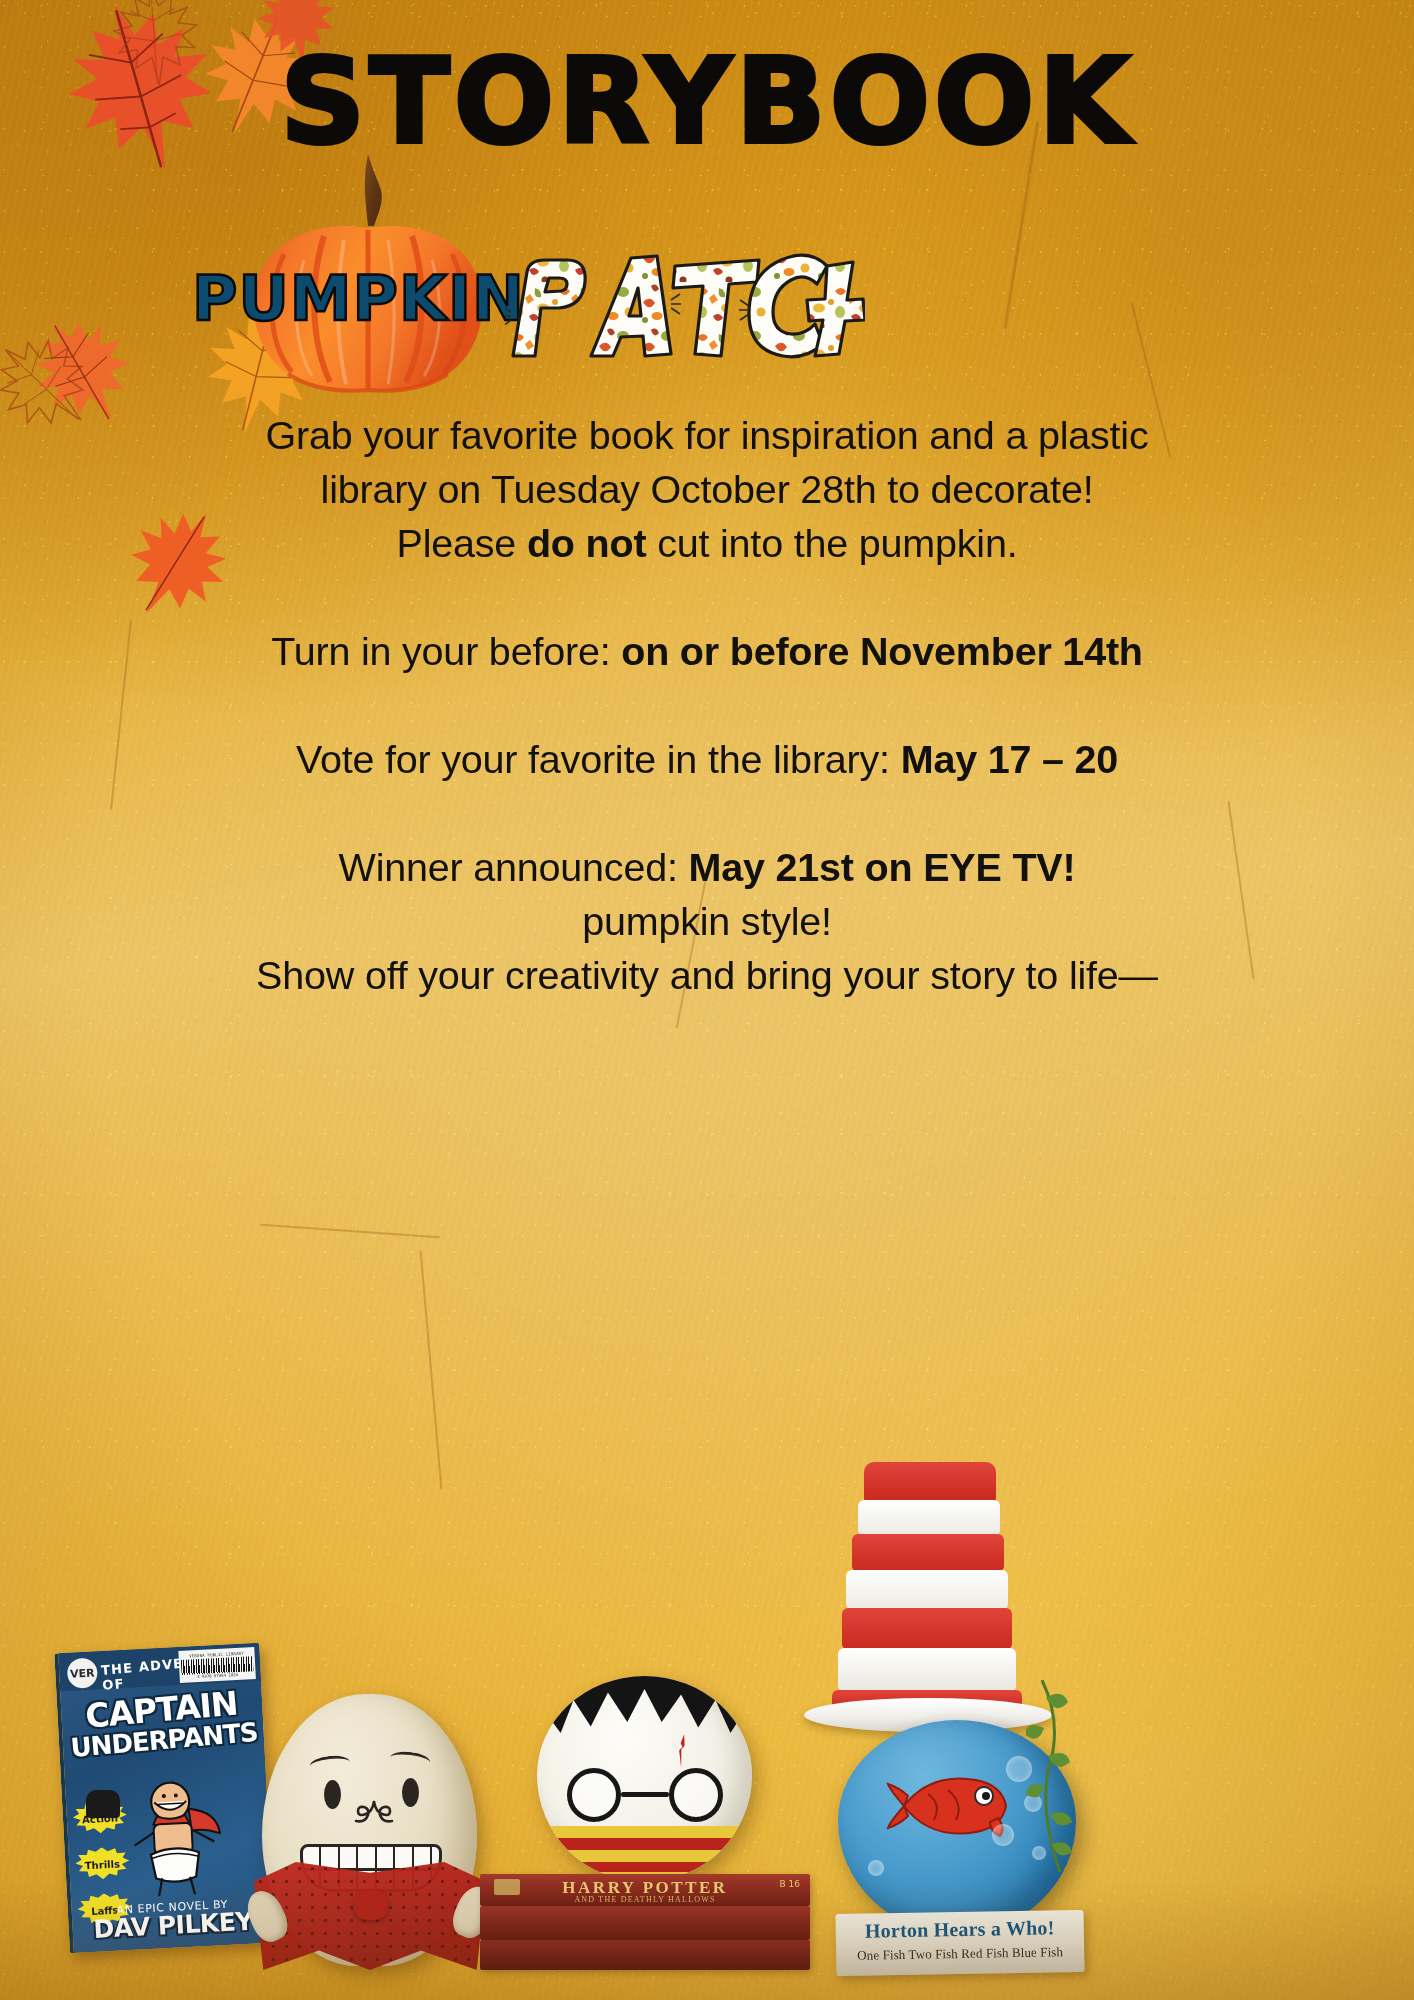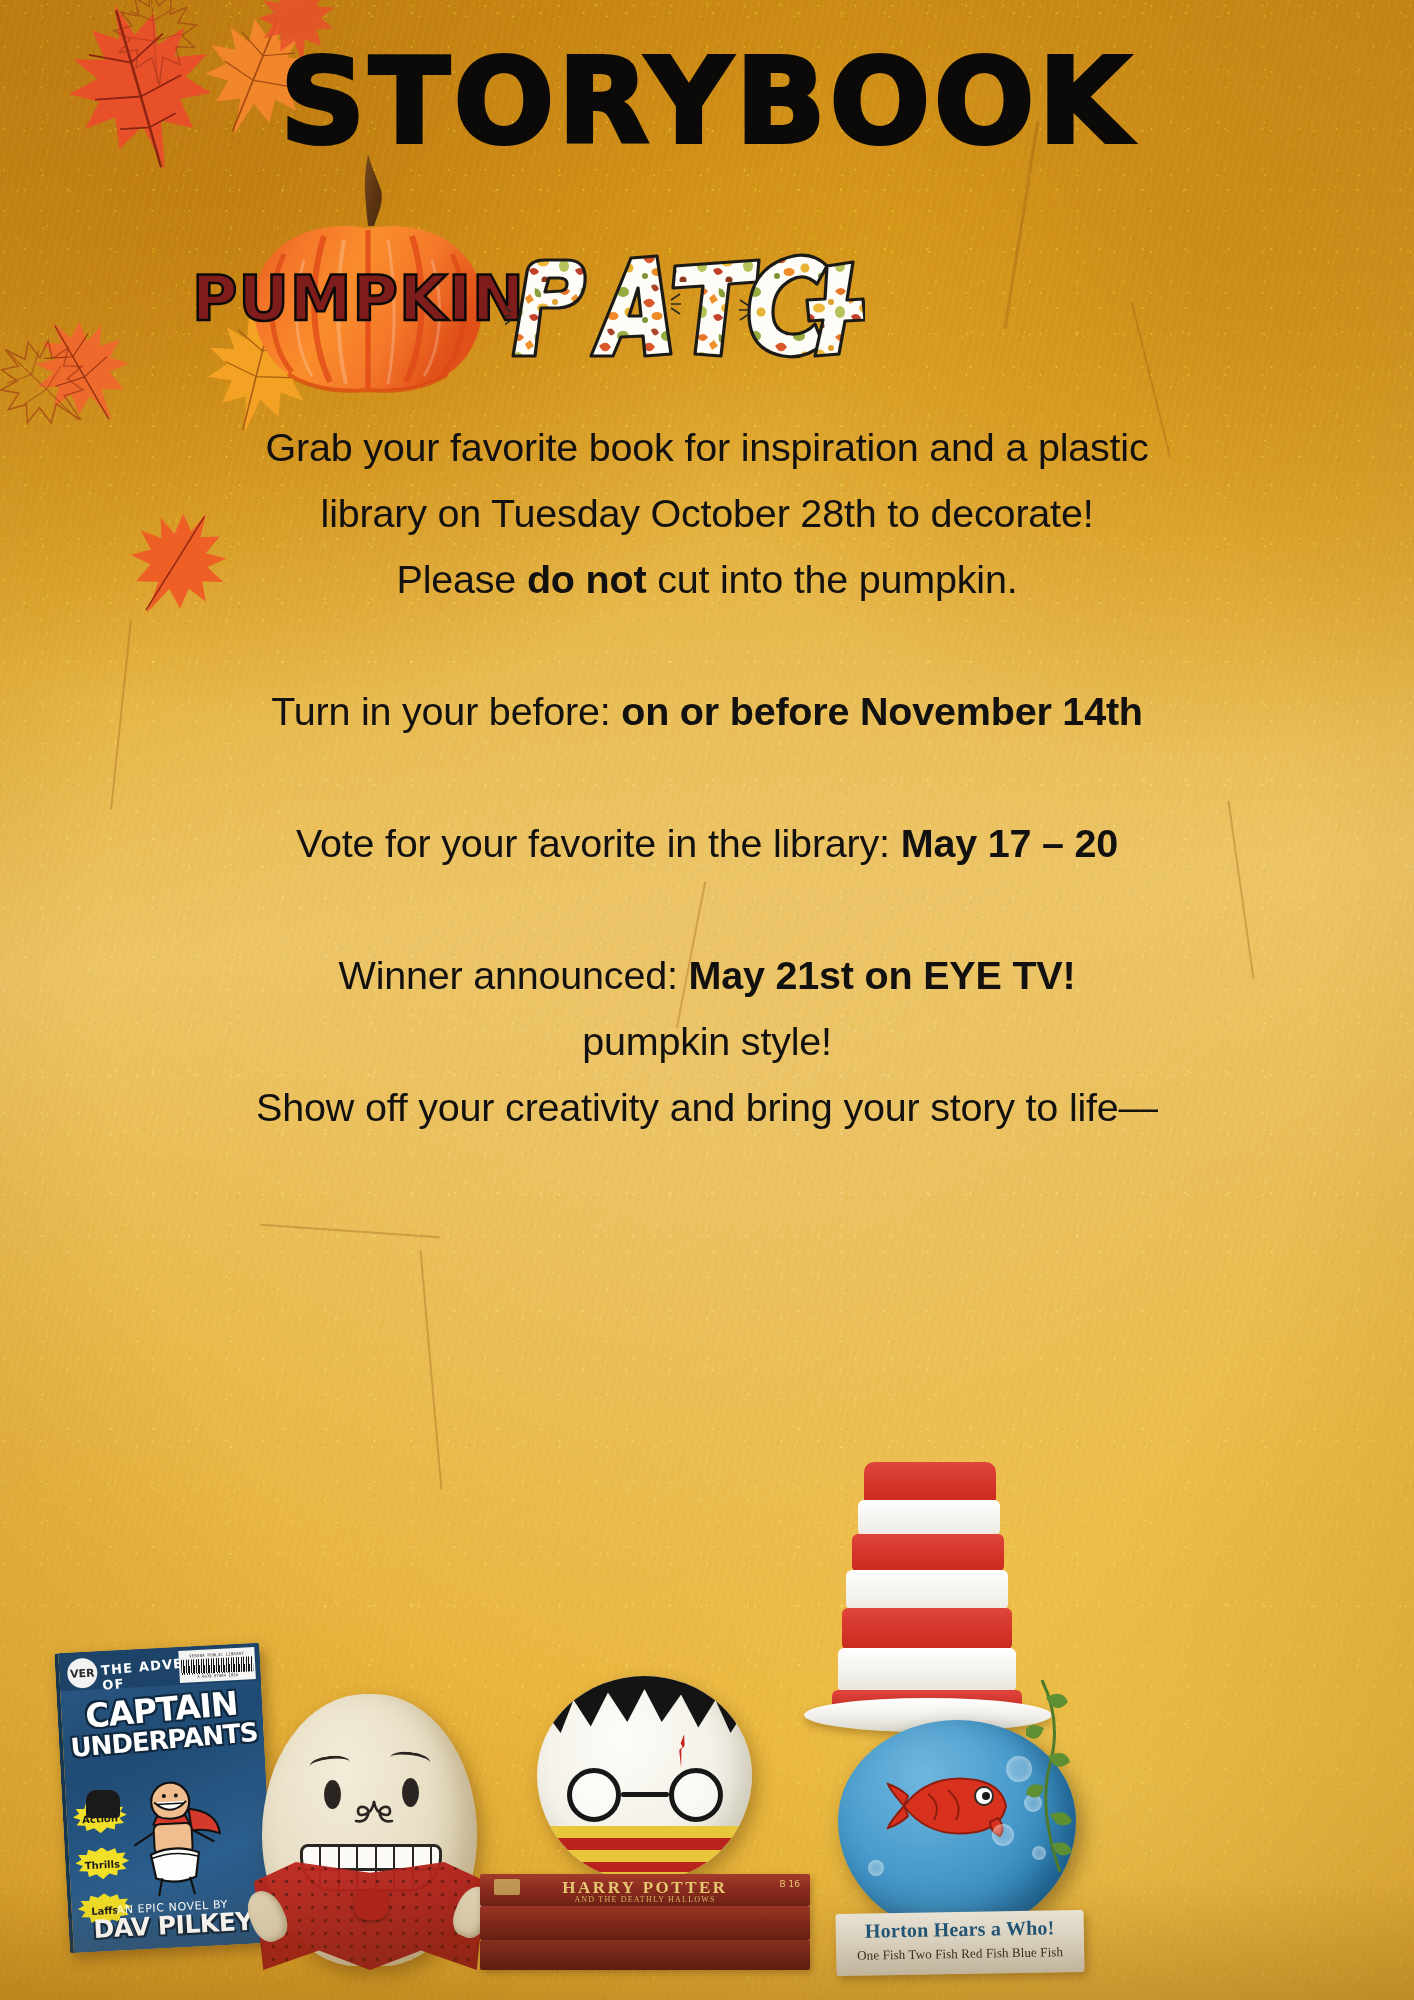--- a/index.html
+++ b/index.html
@@ -80,41 +80,41 @@
   .pumpkin-art {
     position:absolute; left:218px; top:140px; width:300px; height:255px;
     z-index:3;
   }
   .pumpkin-word {
     position:absolute; left:192px; top:262px;
     font-family:"DejaVu Sans", sans-serif;
     font-weight:700;
     font-size:62px;
     letter-spacing:1px;
-    color:#7f1d1d;
+    color:#0c4a6e;
     z-index:5;
     -webkit-text-stroke:2.5px #0b0a08;
   }
   .patch-word {
     position:absolute; left:505px; top:236px;
     z-index:5;
   }
 
   
   .body-copy {
     position:absolute; left:40px; right:40px; top:408px;
     text-align:center;
     color:#121110;
     font-family:"Liberation Sans", sans-serif;
     font-size:39.5px;
     line-height:54px;
     letter-spacing:-0.2px;
     z-index:4;
   }
-  .body-copy p { margin:12px; }
+  .body-copy p { margin:0; }
   .body-copy b { font-weight:700; }
   .gap { height:54px; }
 
   
   .photo-strip { position:absolute; left:0; right:0; bottom:0; height:620px; z-index:2; }
   .photo { position:absolute; }
 
   
   .cu-book {
     left:62px; bottom:52px; width:205px; height:300px;

